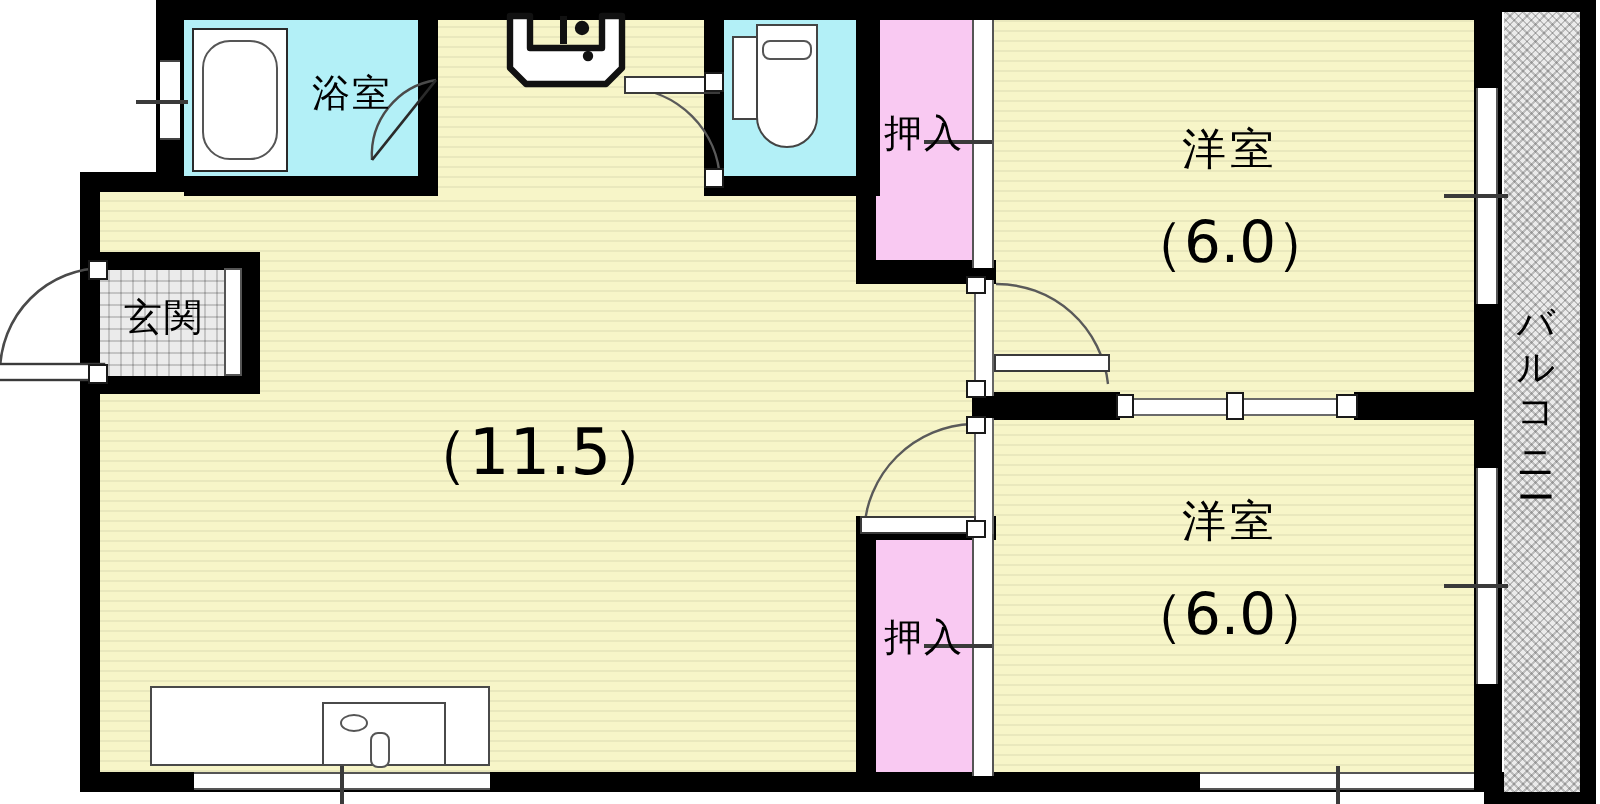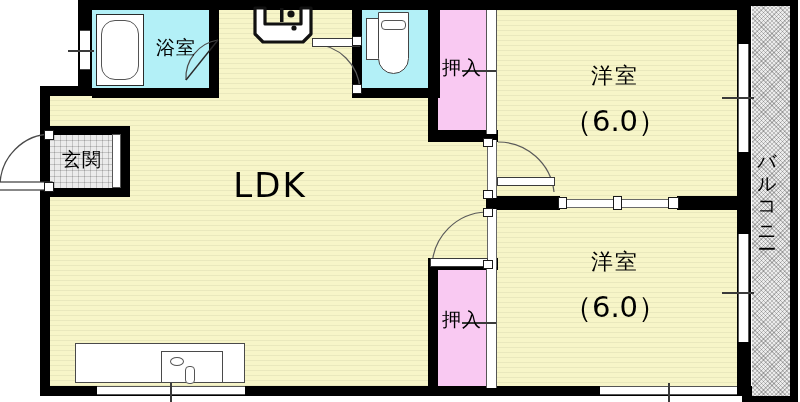--- a/index.html
+++ b/index.html
@@ -220,21 +220,21 @@
 
   <div class="abs" style="left:738px;top:44px;width:11px;height:108px;background:#ffffff;border-left:1px solid #555;border-right:1px solid #555;"></div>
   <div class="tickh" style="left:722px;top:97px;width:32px;"></div>
 
   <div class="abs" style="left:738px;top:234px;width:11px;height:108px;background:#ffffff;border-left:1px solid #555;border-right:1px solid #555;"></div>
   <div class="tickh" style="left:722px;top:292px;width:32px;"></div>
 
   <div class="tickh" style="left:462px;top:70px;width:34px;"></div>
   <div class="tickh" style="left:462px;top:322px;width:34px;"></div>
 
-  <div class="lbl lbl-ldk" style="left:180px;top:168px;width:180px;">LDK</div>
+  <div class="lbl lbl-area" style="left:180px;top:210px;width:180px;">（11.5）</div>
 
   <div class="lbl lbl-room" style="left:535px;top:64px;width:160px;">洋室</div>
   <div class="lbl lbl-roomarea" style="left:535px;top:106px;width:160px;">（6.0）</div>
 
   <div class="lbl lbl-room" style="left:535px;top:250px;width:160px;">洋室</div>
   <div class="lbl lbl-roomarea" style="left:535px;top:292px;width:160px;">（6.0）</div>
 
   <div class="lbl lbl-sm" style="left:146px;top:38px;width:60px;">浴室</div>
 
   <div class="lbl lbl-sm" style="left:52px;top:150px;width:60px;">玄関</div>

